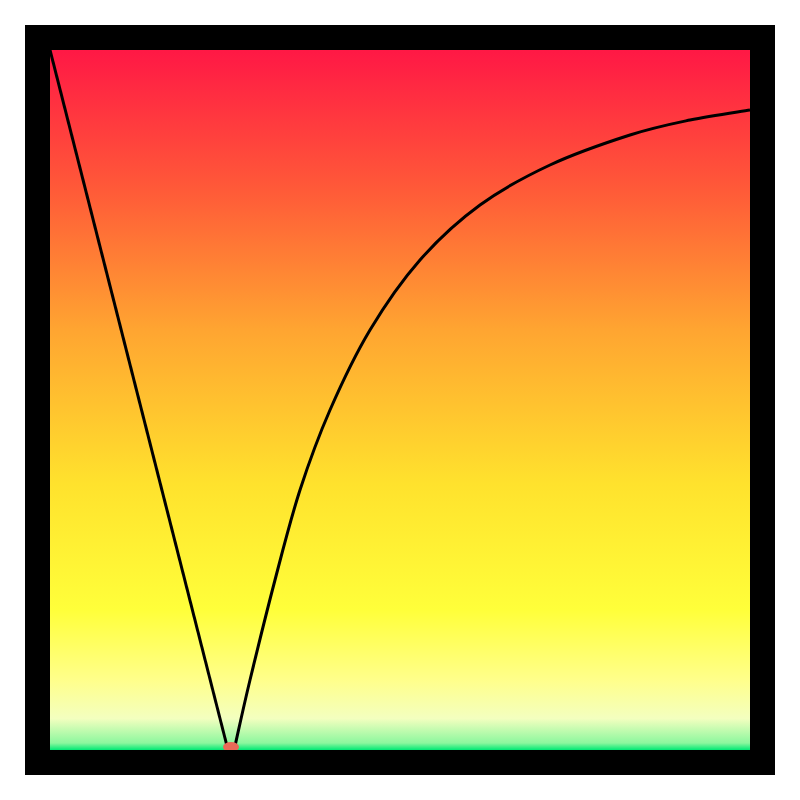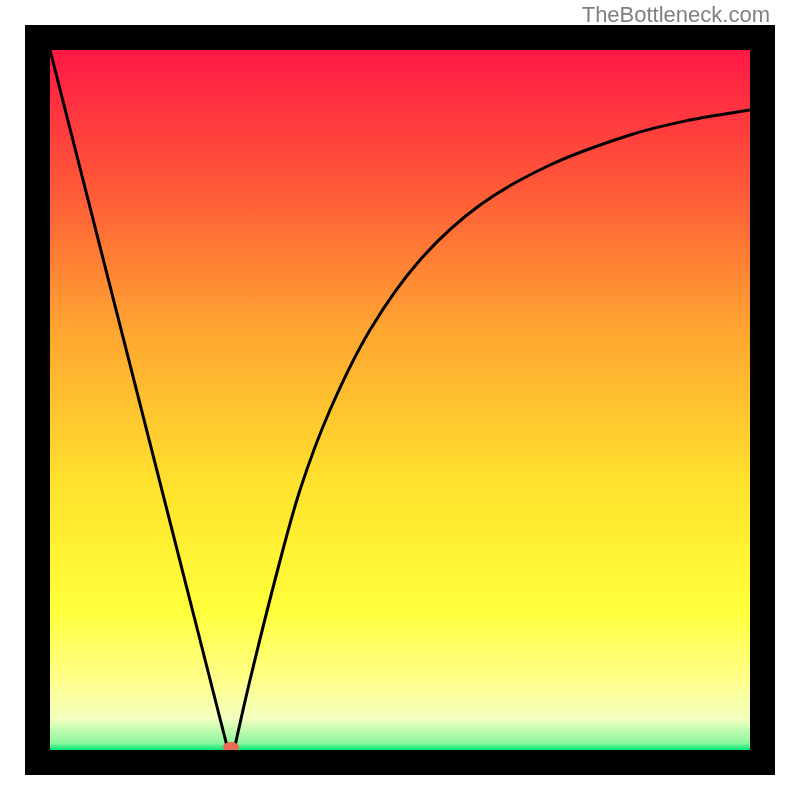--- a/index.html
+++ b/index.html
@@ -56,21 +56,20 @@
     background: #e96a57;
     border-radius: 50%;
     transform: translate(-50%, -50%);
   }
 </style>
 </head>
 <body>
 
 <div class="frame">
 
-  <div class="watermark">TheBottleneck.com</div>
 
   <div class="plot-border"></div>
 
   <div class="plot-area">
     <svg id="chart-svg" viewBox="0 0 700 700">
       <defs>
         <linearGradient id="bg-grad" x1="0" y1="0" x2="0" y2="1">
             <stop offset="0%" stop-color="#ff1845"></stop>
             <stop offset="20%" stop-color="#ff5a38"></stop>
             <stop offset="40%" stop-color="#ffa531"></stop>

